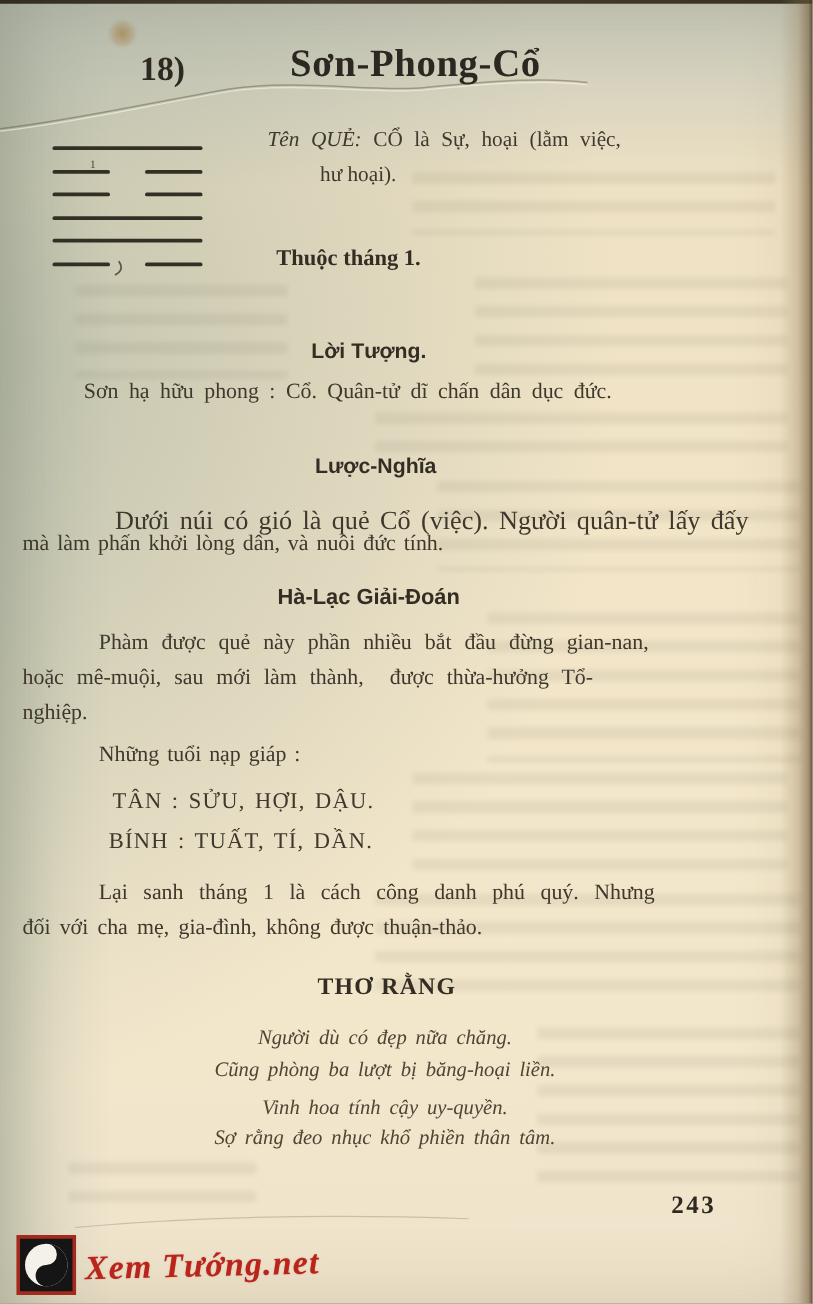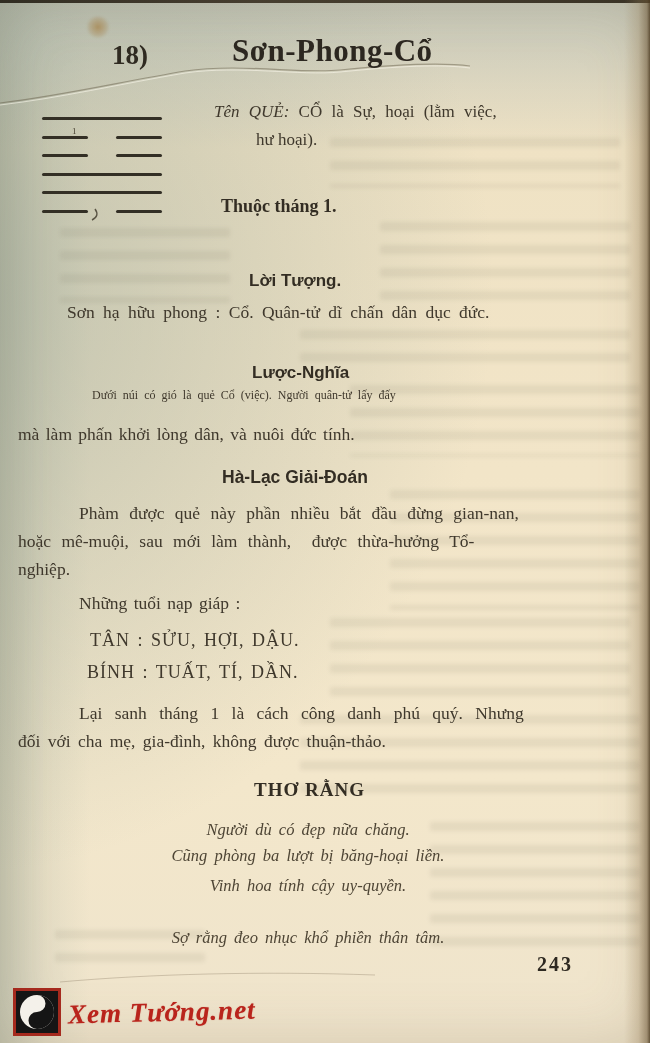--- a/index.html
+++ b/index.html
@@ -88,40 +88,40 @@
 
   <div class="txt" style="left:214px;top:102px;font-size:17px;word-spacing:5px;width:350px;"><i>Tên QUẺ:</i><span> CỔ là Sự, hoại (lằm việc,</span></div>
   <div class="txt" style="left:256px;top:130px;font-size:17px;">hư hoại).</div>
 
   <div class="txt serifbold" style="left:221px;top:196px;font-size:18px;color:#332d23;">Thuộc tháng 1.</div>
 
   <div class="heading-sans" style="left:249px;top:271px;font-size:17px;">Lời Tượng.</div>
   <div class="txt" style="left:67px;top:302px;font-size:17.5px;word-spacing:4px;">Sơn hạ hữu phong : Cổ. Quân-tử dĩ chấn dân dục đức.</div>
 
   <div class="heading-sans" style="left:252px;top:363px;font-size:17px;">Lược-Nghĩa</div>
-  <div class="txt" style="left:92px;top:388px;font-size:12px;word-spacing:3px;">Dưới núi có gió là quẻ Cổ (việc). Người quân-tử lấy đấy</div>
+  <div class="txt" style="left:92px;top:404px;font-size:21px;word-spacing:3px;">Dưới núi có gió là quẻ Cổ (việc). Người quân-tử lấy đấy</div>
   <div class="txt" style="left:18px;top:424px;font-size:17.5px;word-spacing:2px;">mà làm phấn khởi lòng dân, và nuôi đức tính.</div>
 
   <div class="heading-sans" style="left:222px;top:467px;font-size:17.5px;">Hà-Lạc Giải-Đoán</div>
   <div class="txt" style="left:79px;top:503px;font-size:17.5px;word-spacing:6px;">Phàm được quẻ này phần nhiều bắt đầu đừng gian-nan,</div>
   <div class="txt" style="left:18px;top:531px;font-size:17.5px;word-spacing:6px;">hoặc mê-muội, sau mới làm thành,  được thừa-hưởng Tổ-</div>
   <div class="txt" style="left:18px;top:559px;font-size:17.5px;">nghiệp.</div>
 
   <div class="txt" style="left:79px;top:593px;font-size:17.5px;word-spacing:2px;">Những tuổi nạp giáp :</div>
   <div class="txt" style="left:90px;top:630px;font-size:18px;letter-spacing:1px;word-spacing:2px;">TÂN : SỬU, HỢI, DẬU.</div>
   <div class="txt" style="left:87px;top:662px;font-size:18px;letter-spacing:1px;word-spacing:2px;">BÍNH : TUẤT, TÍ, DẦN.</div>
 
   <div class="txt" style="left:79px;top:703px;font-size:17.5px;word-spacing:8px;">Lại sanh tháng 1 là cách công danh phú quý. Nhưng</div>
   <div class="txt" style="left:18px;top:731px;font-size:17.5px;word-spacing:3px;">đối với cha mẹ, gia-đình, không được thuận-thảo.</div>
 
   <div class="txt serifbold" style="left:254px;top:779px;font-size:19px;letter-spacing:1px;color:#332d23;">THƠ RẰNG</div>
   <div class="poemline" style="top:820px;">Người dù có đẹp nữa chăng.</div>
   <div class="poemline" style="top:846px;">Cũng phòng ba lượt bị băng-hoại liền.</div>
   <div class="poemline" style="top:876px;">Vinh hoa tính cậy uy-quyền.</div>
-  <div class="poemline" style="top:928px;">Sợ rằng đeo nhục khổ phiền thân tâm.</div>
+  <div class="poemline" style="top:900px;">Sợ rằng đeo nhục khổ phiền thân tâm.</div>
 
   <div class="txt serifbold" style="left:537px;top:953px;font-size:20px;letter-spacing:2px;color:#2e2921;">243</div>
 
   <div class="logo">
     <svg class="box" viewBox="0 0 48 48">
       <rect x="0" y="0" width="48" height="48" fill="#a52a1e"></rect>
       <rect x="3" y="3" width="42" height="42" fill="#151515"></rect>
       <circle cx="24" cy="24" r="17" fill="#f4f1ea"></circle>
       <path d="M24,7 A17,17 0 0 1 24,41 A8.5,8.5 0 0 1 24,24 A8.5,8.5 0 0 0 24,7 Z" fill="#151515"></path>
       <circle cx="24" cy="15.5" r="3" fill="#f4f1ea"></circle>

